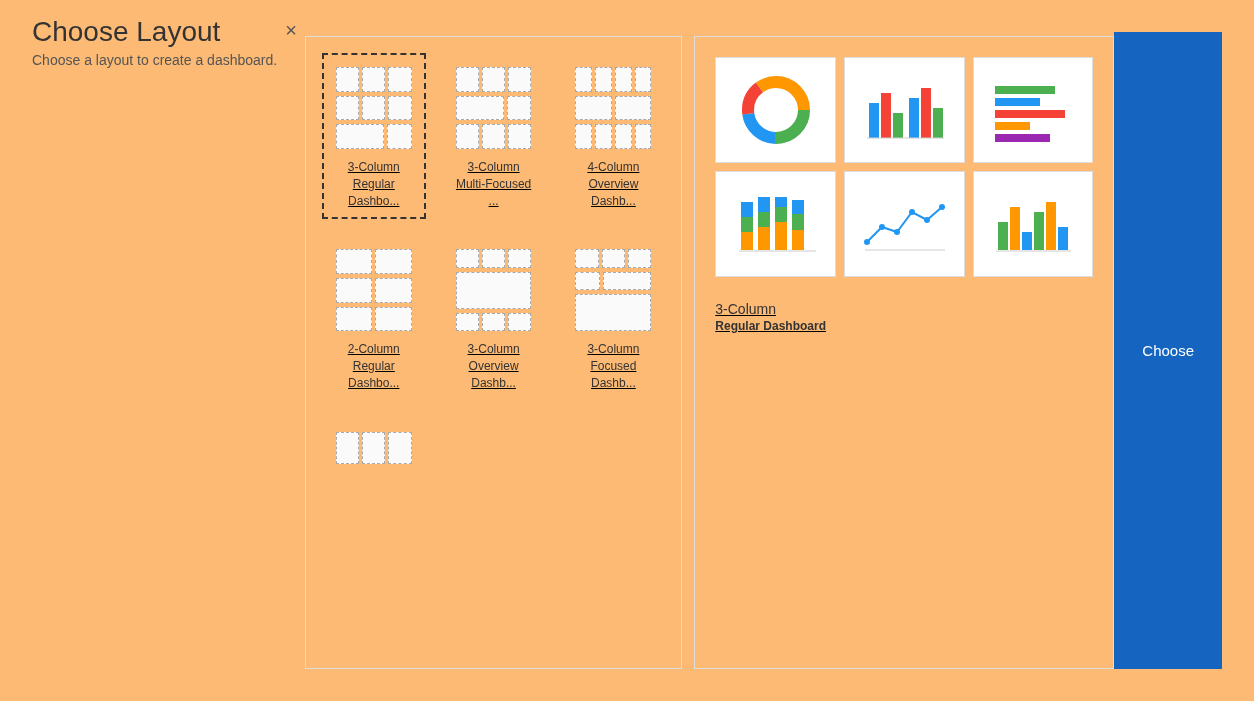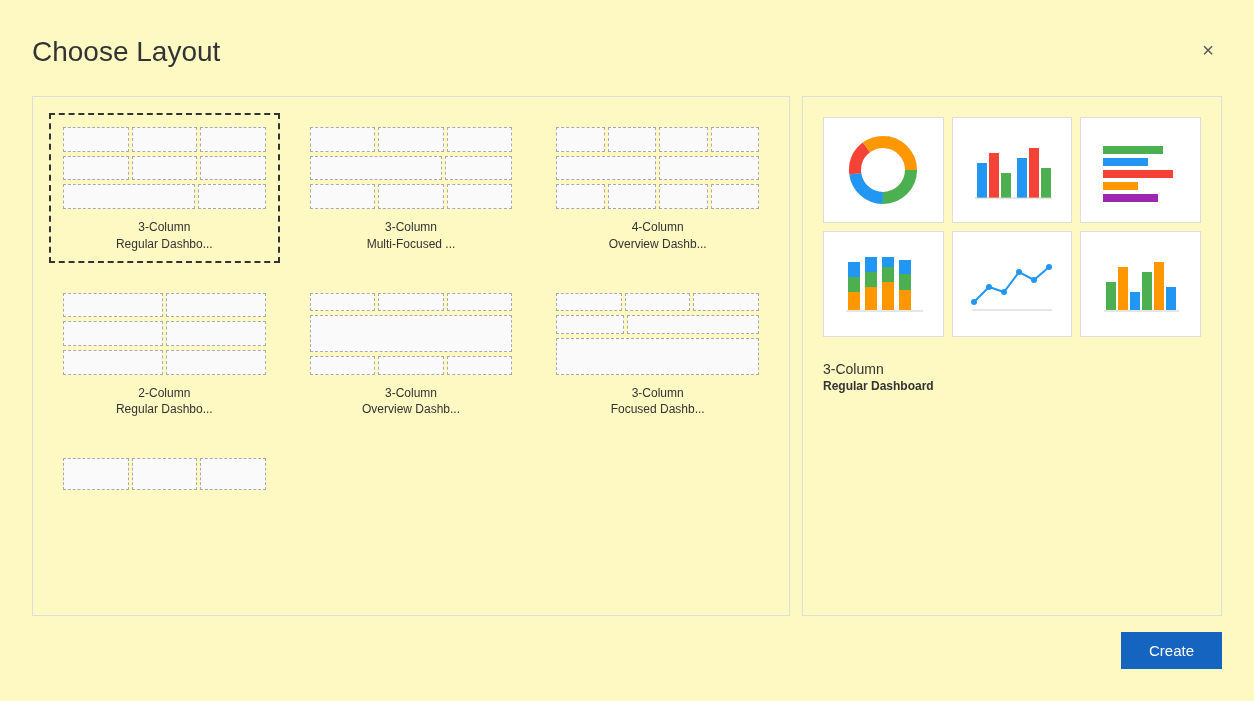--- a/index.html
+++ b/index.html
@@ -5,28 +5,28 @@
     * { box-sizing: border-box; margin: 0; padding: 0; }
     body {
       font-family: 'Segoe UI', Arial, sans-serif;
       background: #f0f0f0;
       display: flex;
       align-items: center;
       justify-content: center;
       min-height: 100vh;
     }
     .dialog {
-      background: #fef9c3;
+      background: #fdba74;
       width: 1254px;
       min-height: 701px;
       position: relative;
       box-shadow: 0 4px 20px rgba(0,0,0,0.2);
-      padding: 36px 32px 32px 32px;
-      display: flex;
-      flex-direction: column;
+      padding: 16px 32px 32px 32px;
+      display: flex;
+      flex-direction: row;
     }
     .dialog-header {
       display: flex;
       justify-content: space-between;
       align-items: flex-start;
       margin-bottom: 8px;
     }
     .dialog-title {
       font-size: 28px;
       font-weight: 300;
@@ -44,20 +44,21 @@
       color: #555;
       cursor: pointer;
       padding: 4px 8px;
       line-height: 1;
     }
     .dialog-body {
       display: flex;
       flex: 1;
       gap: 12px;
       margin-top: 20px;
+      text-decoration: underline;
     }
     .layout-list-container {
       flex: 1;
       border: 1px solid #ddd;
       position: relative;
       overflow: hidden;
       display: flex;
       flex-direction: column;
     }
     .layout-list-scroll {
@@ -183,20 +184,21 @@
     svg { display: block; }
   </style>
 </head>
 <body>
 
 <div class="dialog">
 
   <div class="dialog-header">
     <div>
       <div class="dialog-title">Choose Layout</div>
+      <div class="dialog-subtitle">Choose a layout to create a dashboard.</div>
     </div>
     <button class="close-btn">×</button>
   </div>
 
   <div class="dialog-body">
 
     <div class="layout-list-container">
       <div class="layout-list-scroll" id="layoutScroll">
 
         <div class="layout-item selected">
@@ -412,15 +414,15 @@
 
       <div class="preview-info">
         <div class="preview-layout-type">3-Column</div>
         <div class="preview-layout-name">Regular Dashboard</div>
       </div>
     </div>
 
   </div>
 
   <div class="dialog-footer">
-    <button class="create-btn">Create</button>
+    <button class="create-btn">Choose</button>
   </div>
 </div>
 
 </body></html>

